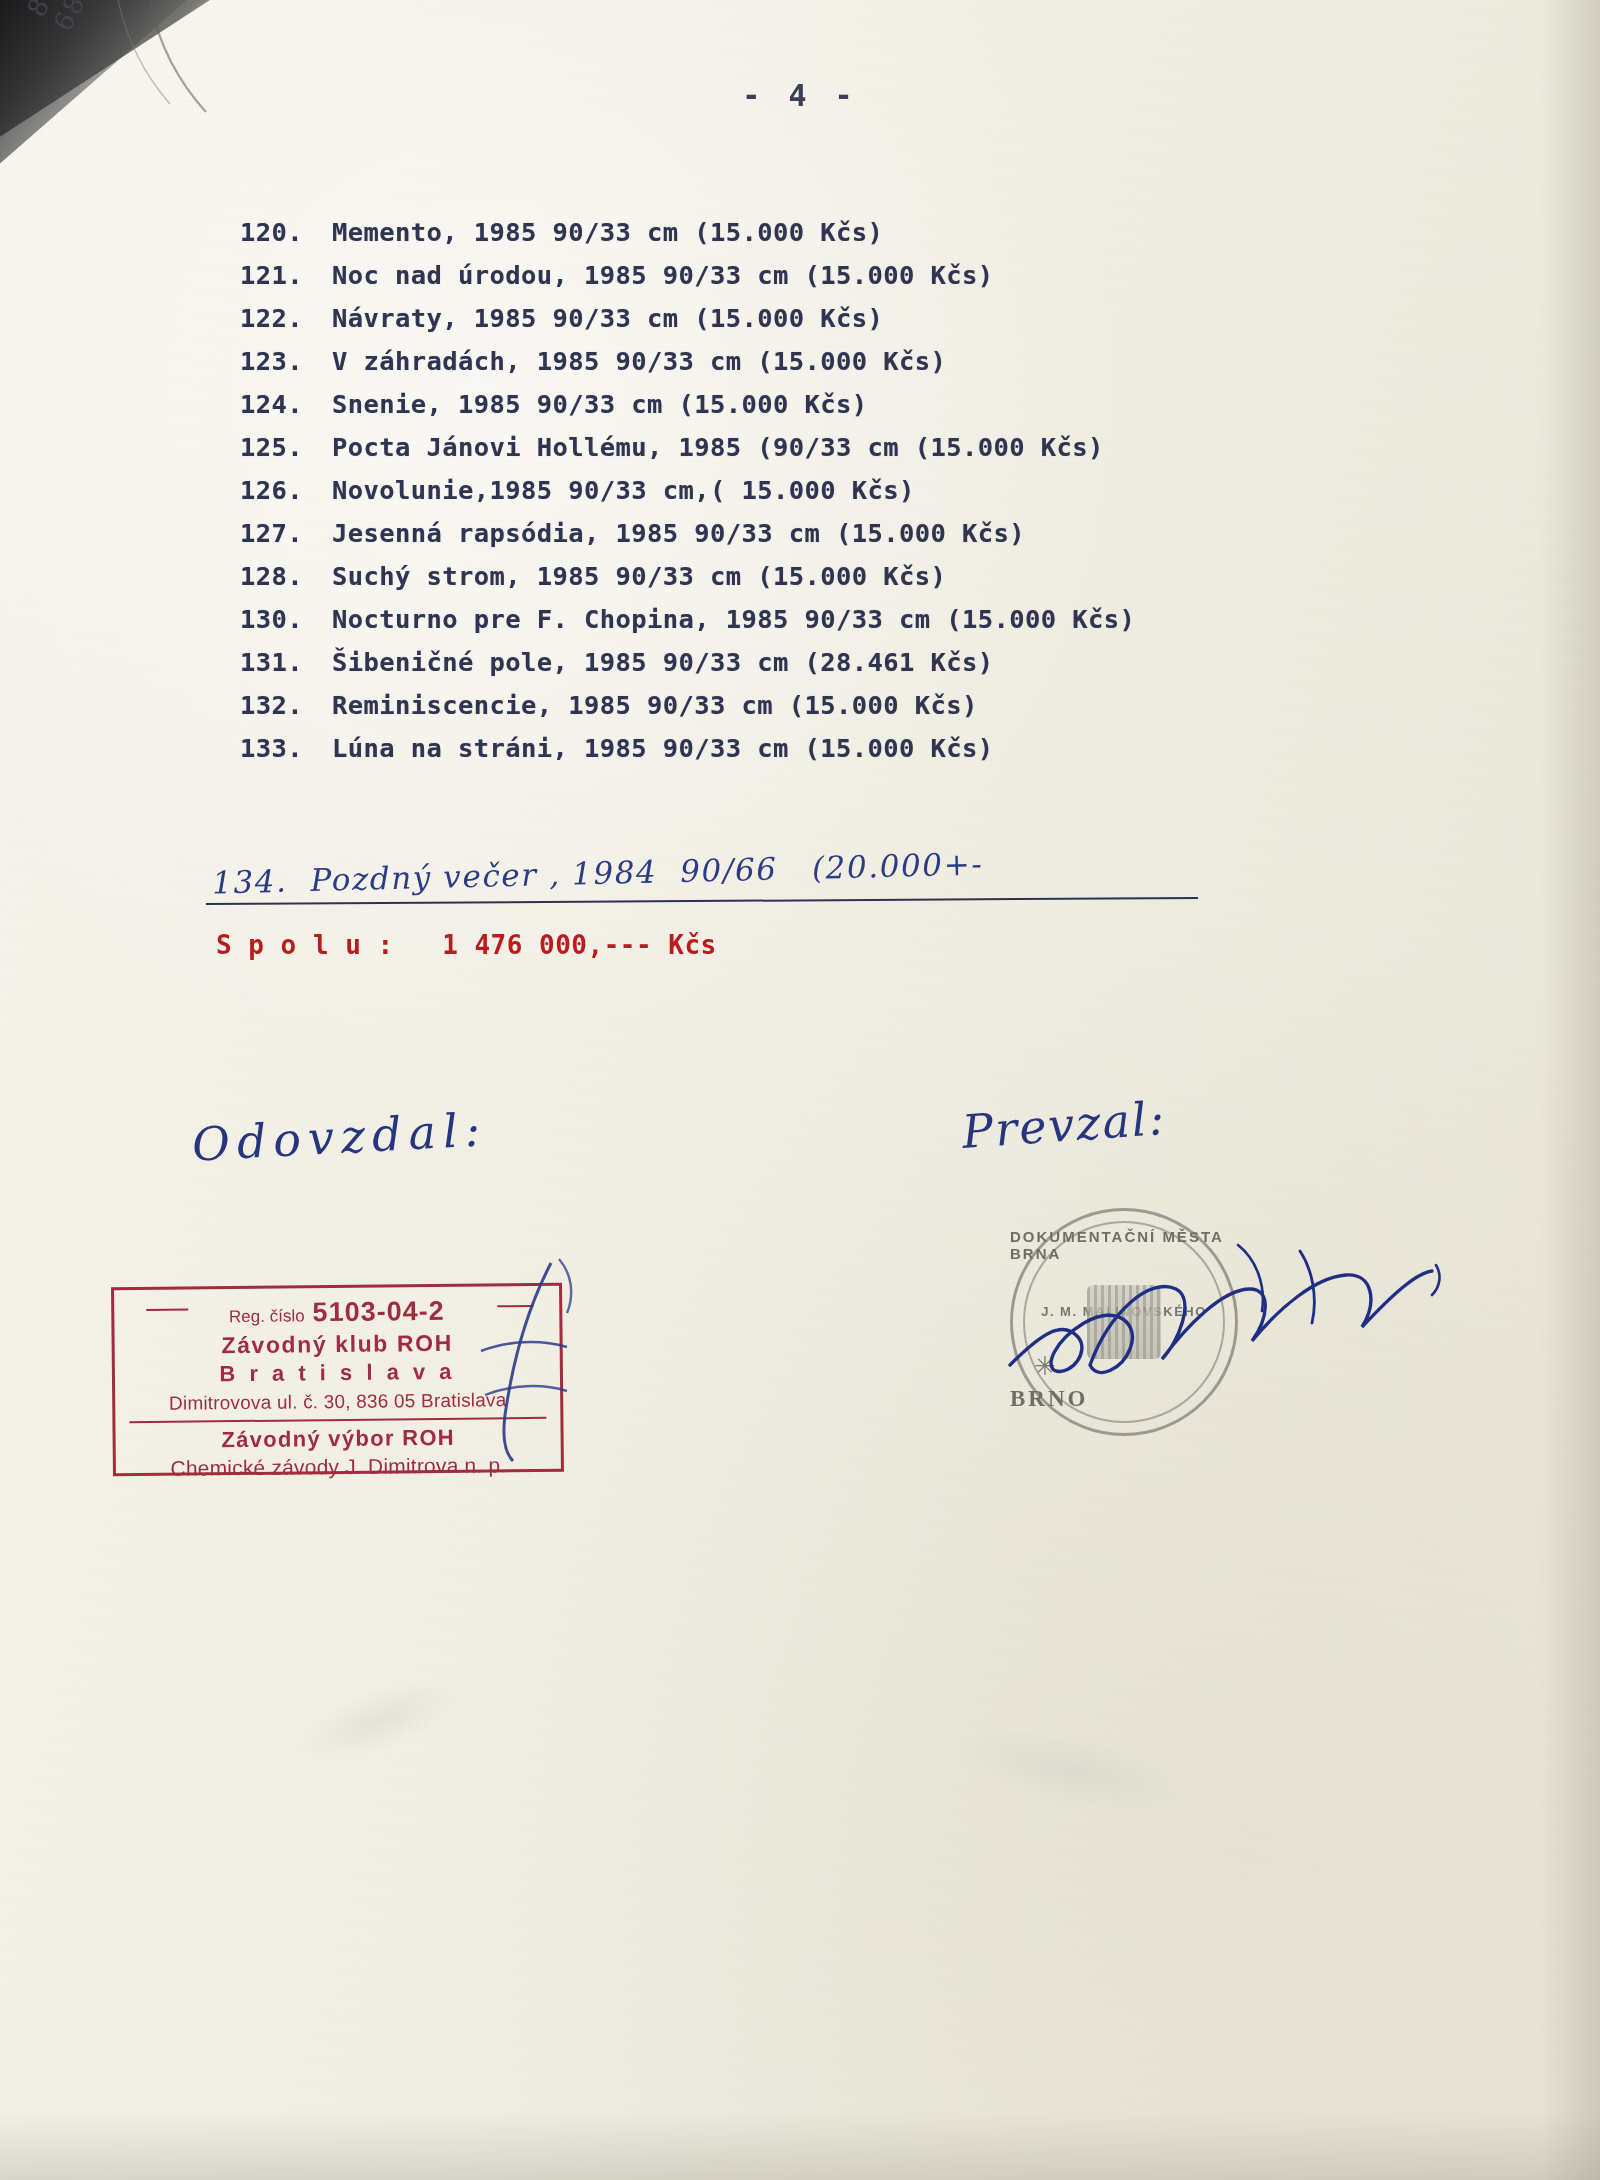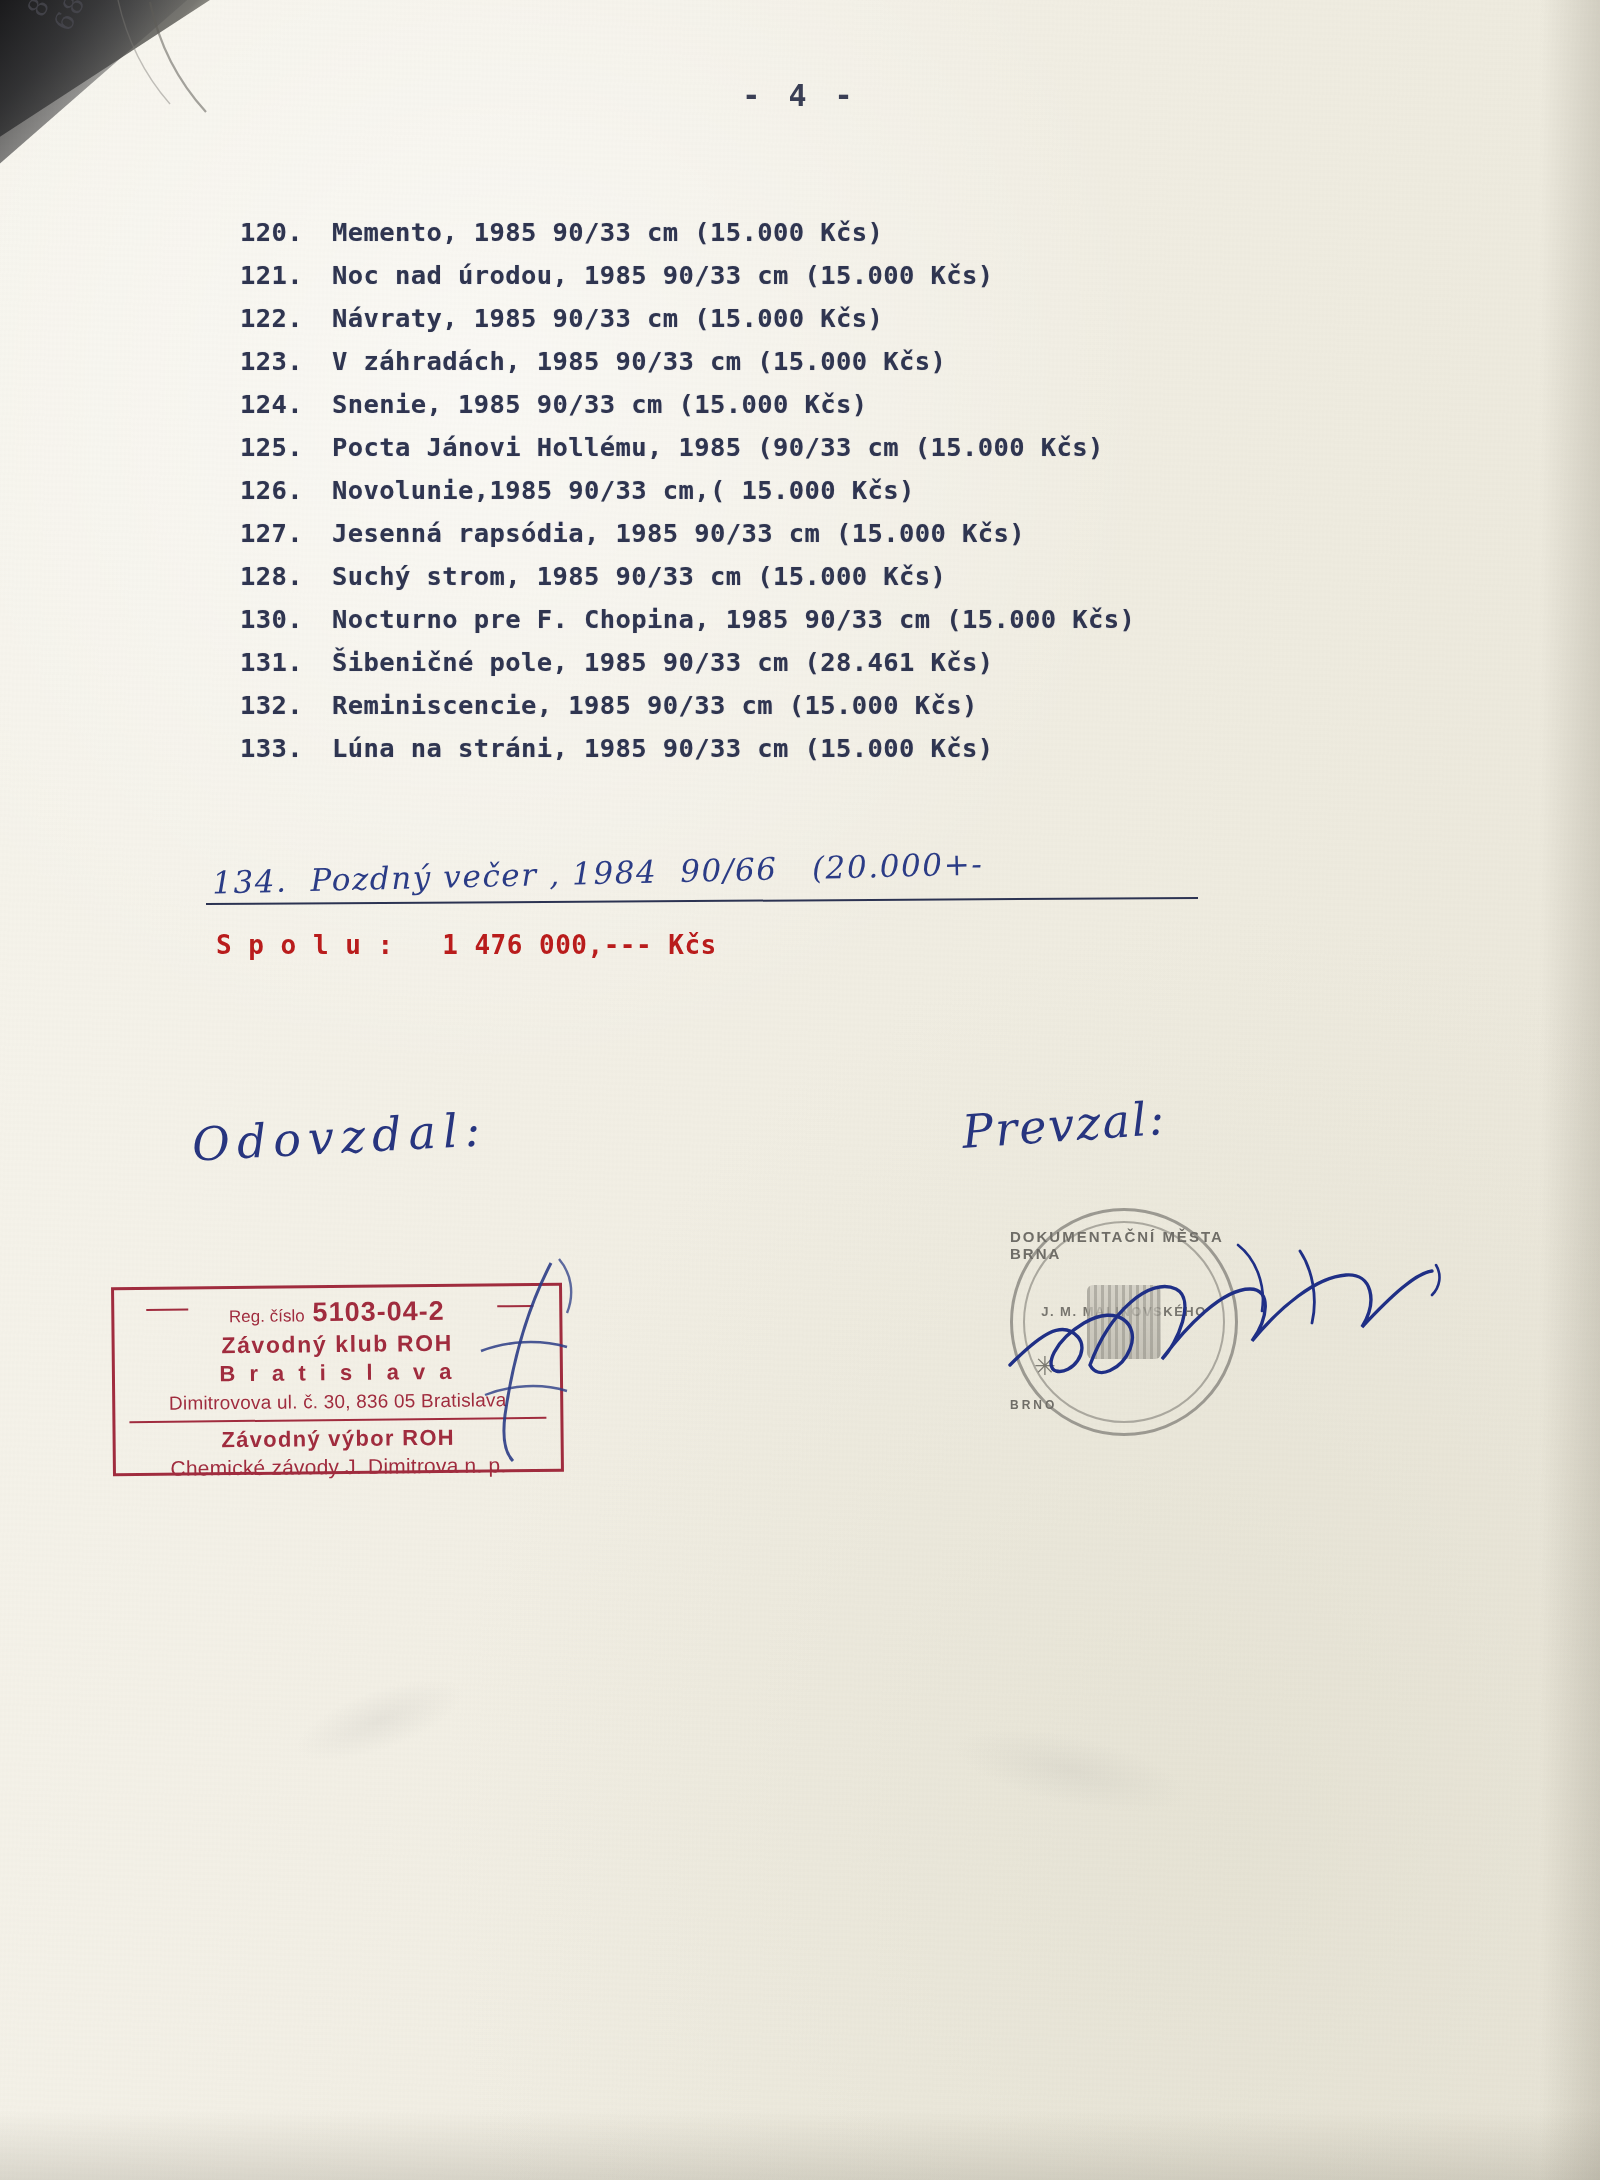--- a/index.html
+++ b/index.html
@@ -232,21 +232,21 @@
   .stamp-round .arc-bottom {
     position: absolute;
     left: 0; right: 0;
     font-family: "Liberation Sans", sans-serif;
     font-size: 15px;
     letter-spacing: 2px;
     color: #6f6d67;
     font-weight: 700;
   }
   .stamp-round .arc-top { top: 20px; }
-  .stamp-round .arc-bottom { bottom: 24px; font-size: 12px; letter-spacing: 3px; }
+  .stamp-round .arc-bottom { bottom: 24px; font-size: 23px; letter-spacing: 3px; font-family: Liberation Serif, serif; }
   .stamp-round .arc-mid {
     position: absolute; left: 0; right: 0; top: 96px;
     text-align: center; font-size: 13px; letter-spacing: 1.5px; color: #77756e; font-weight: 700;
   }
   .stamp-round .emblem {
     position: absolute;
     left: 50%; top: 50%;
     transform: translate(-50%,-50%);
     width: 74px; height: 74px;
     border-radius: 6px;

